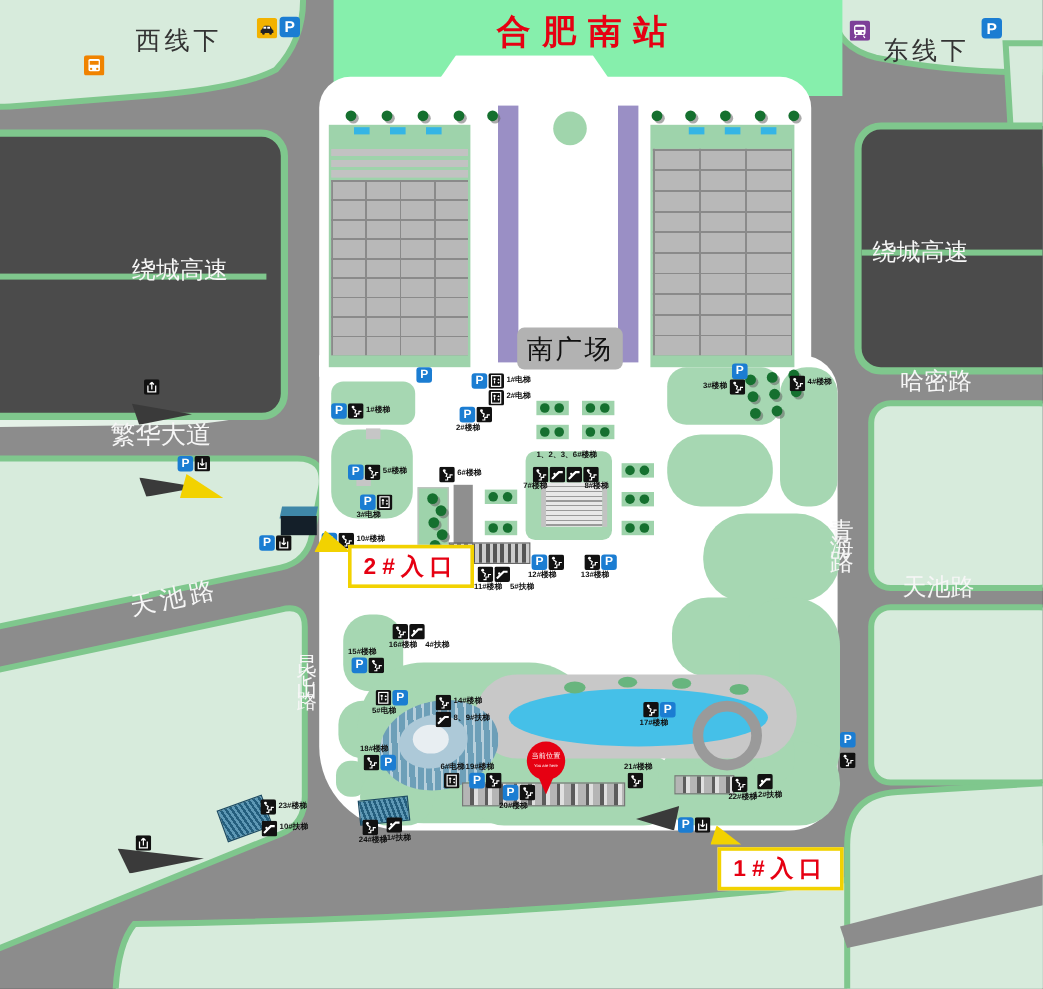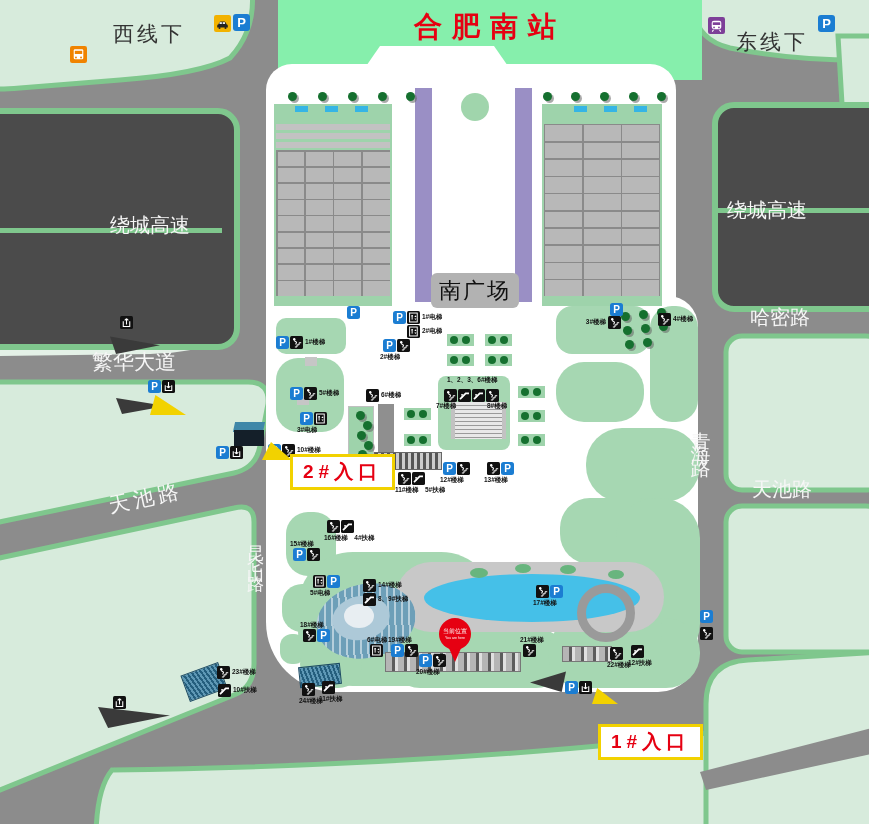--- a/index.html
+++ b/index.html
@@ -177,21 +177,21 @@
   <div class="road-label" style="left:750px;top:304px;font-size:20px;">哈密路</div>
   <div class="road-label vtext" style="left:688px;top:416px;font-size:20px;letter-spacing:13px;">青海路</div>
   <div class="road-label" style="left:108px;top:484px;font-size:21px;letter-spacing:4px;transform:rotate(-12deg);">天池路</div>
   <div class="road-label" style="left:752px;top:476px;font-size:20px;">天池路</div>
   <div class="road-label vtext" style="left:244px;top:532px;font-size:17px;letter-spacing:10px;">昆仑山路</div>
 
   <div class="callout-tail" style="left:150px;top:395px;width:36px;height:20px;clip-path:polygon(15% 0,100% 100%,0 100%);"></div>
   <div class="callout-tail" style="left:262px;top:442px;width:30px;height:18px;clip-path:polygon(30% 0,100% 100%,0 100%);"></div>
   <div class="callout" style="left:250px;top:454px;font-size:19px;margin-left:40px;">2#入口</div>
   <div class="callout-tail" style="left:592px;top:688px;width:26px;height:16px;clip-path:polygon(20% 0,100% 100%,0 100%);"></div>
-  <div class="callout" style="left:598px;top:724px;font-size:19px;">1#入口</div>
+  <div class="callout" style="left:598px;top:706px;font-size:19px;">1#入口</div>
 
   <div class="pin-tail"></div>
   <div class="pin">
     <div class="l1">当前位置</div>
     <div class="l2">You are here</div>
   </div>
 
 <div class="facility" style="left: 347px; top: 306px;">
       <span class="mapicon parking">P</span>
     </div>

